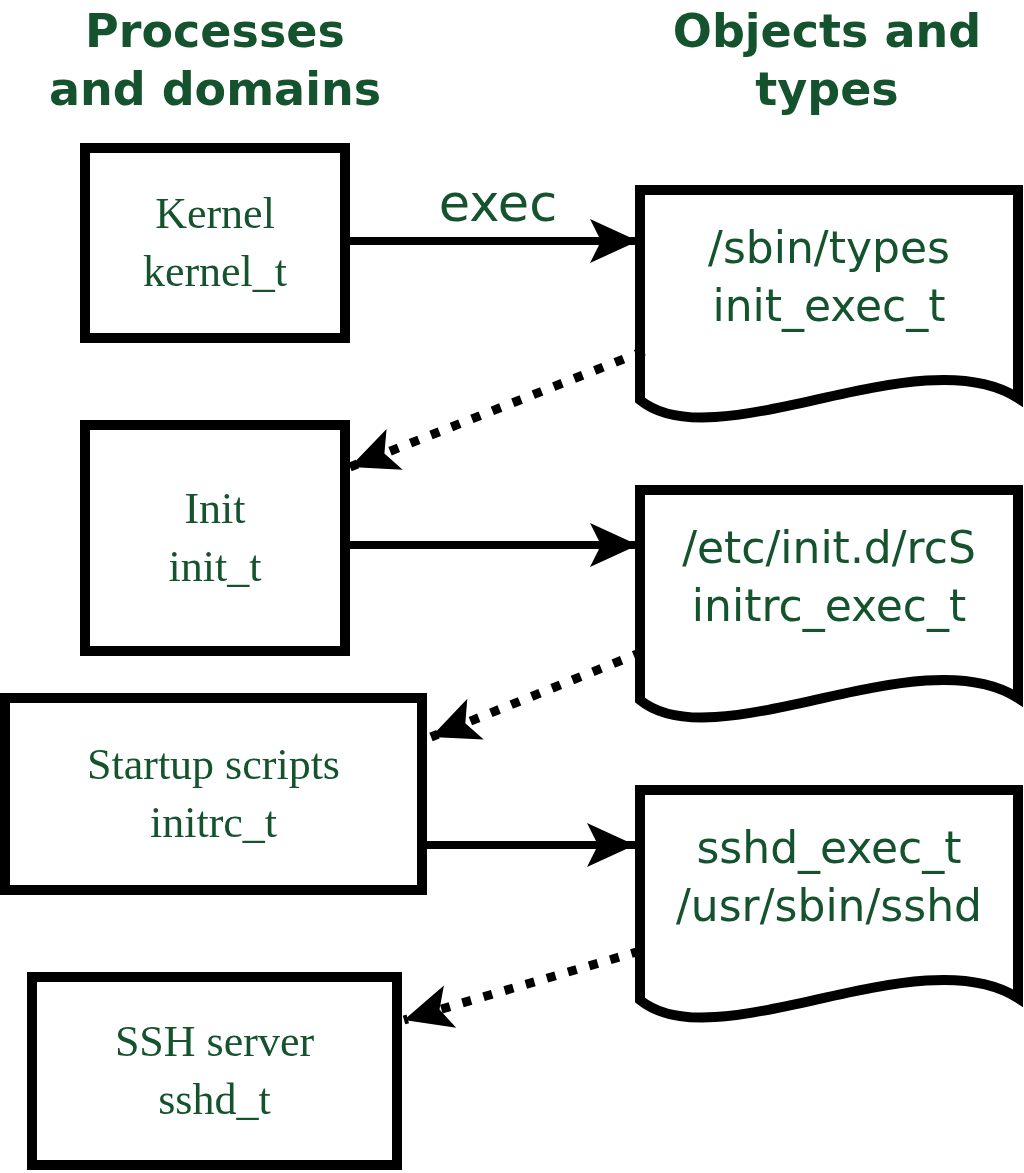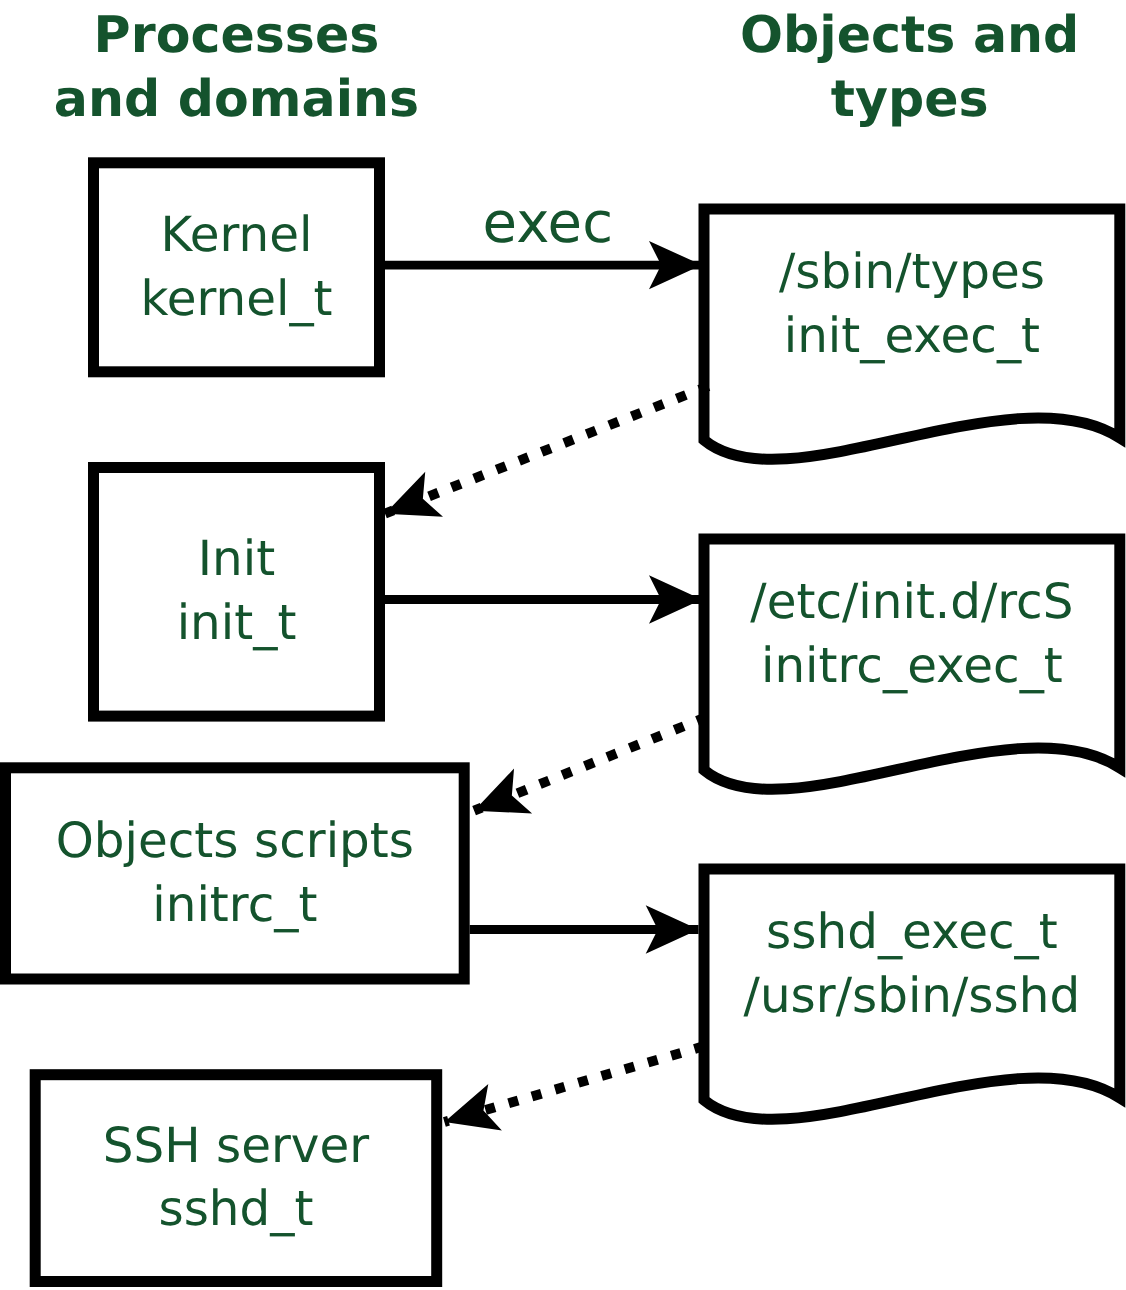--- a/index.html
+++ b/index.html
@@ -29,20 +29,21 @@
   .pbox {
     position: absolute;
     box-sizing: border-box;
     border: 10px solid #000000;
     background: #ffffff;
     display: flex;
     flex-direction: column;
     align-items: center;
     justify-content: center;
     text-align: left;
+    font-family: Liberation Serif, serif;
   }
   .pbox .line, .doctext .line {
     font-size: 44px;
     line-height: 58px;
     white-space: nowrap;
   }
   .doctext {
     position: absolute;
     display: flex;
     flex-direction: column;
@@ -109,21 +110,21 @@
 
   <div id="box-kernel" class="pbox">
     <div class="line">Kernel</div>
     <div class="line">kernel_t</div>
   </div>
   <div id="box-init" class="pbox">
     <div class="line">Init</div>
     <div class="line">init_t</div>
   </div>
   <div id="box-startup" class="pbox">
-    <div class="line">Objects scripts</div>
+    <div class="line">Startup scripts</div>
     <div class="line">initrc_t</div>
   </div>
   <div id="box-ssh" class="pbox">
     <div class="line">SSH server</div>
     <div class="line">sshd_t</div>
   </div>
 
   <div id="doctext-1" class="doctext">
     <div class="line">/sbin/types</div>
     <div class="line">init_exec_t</div>

